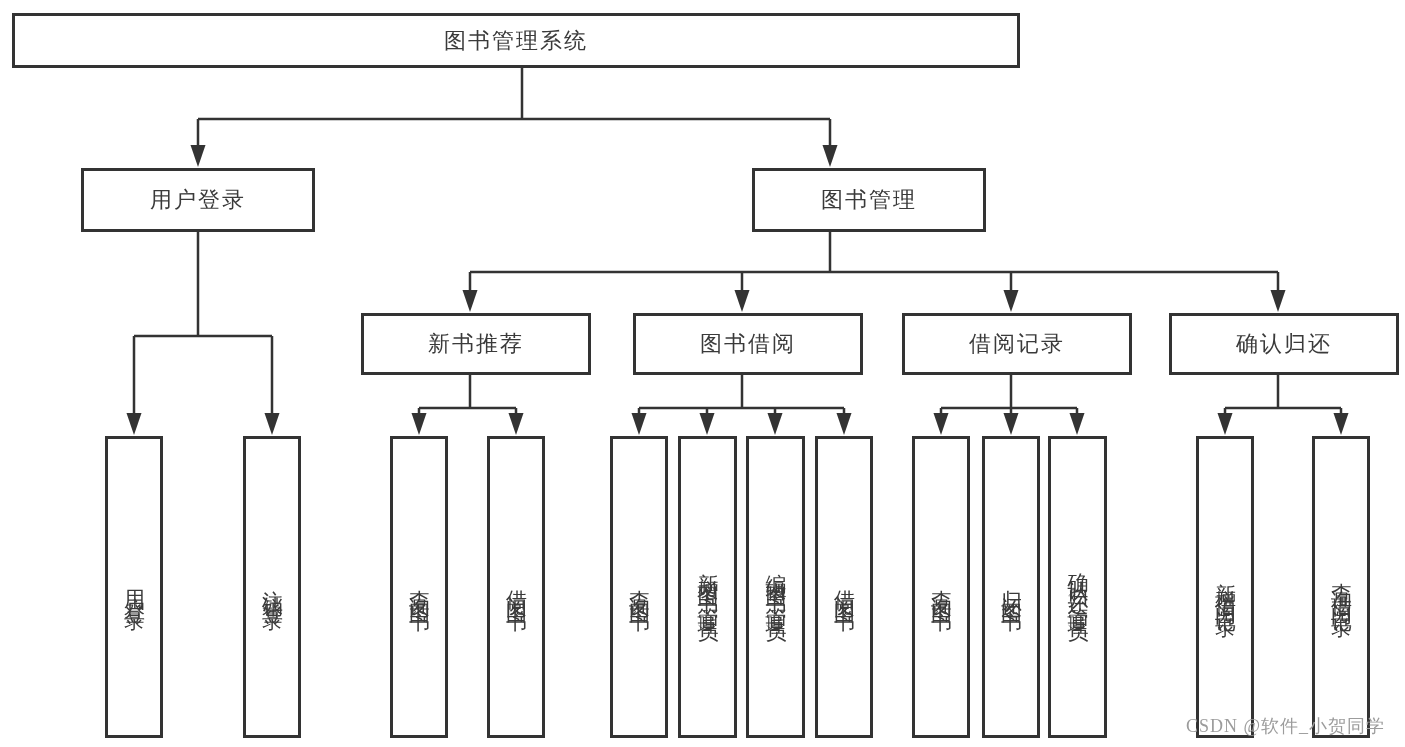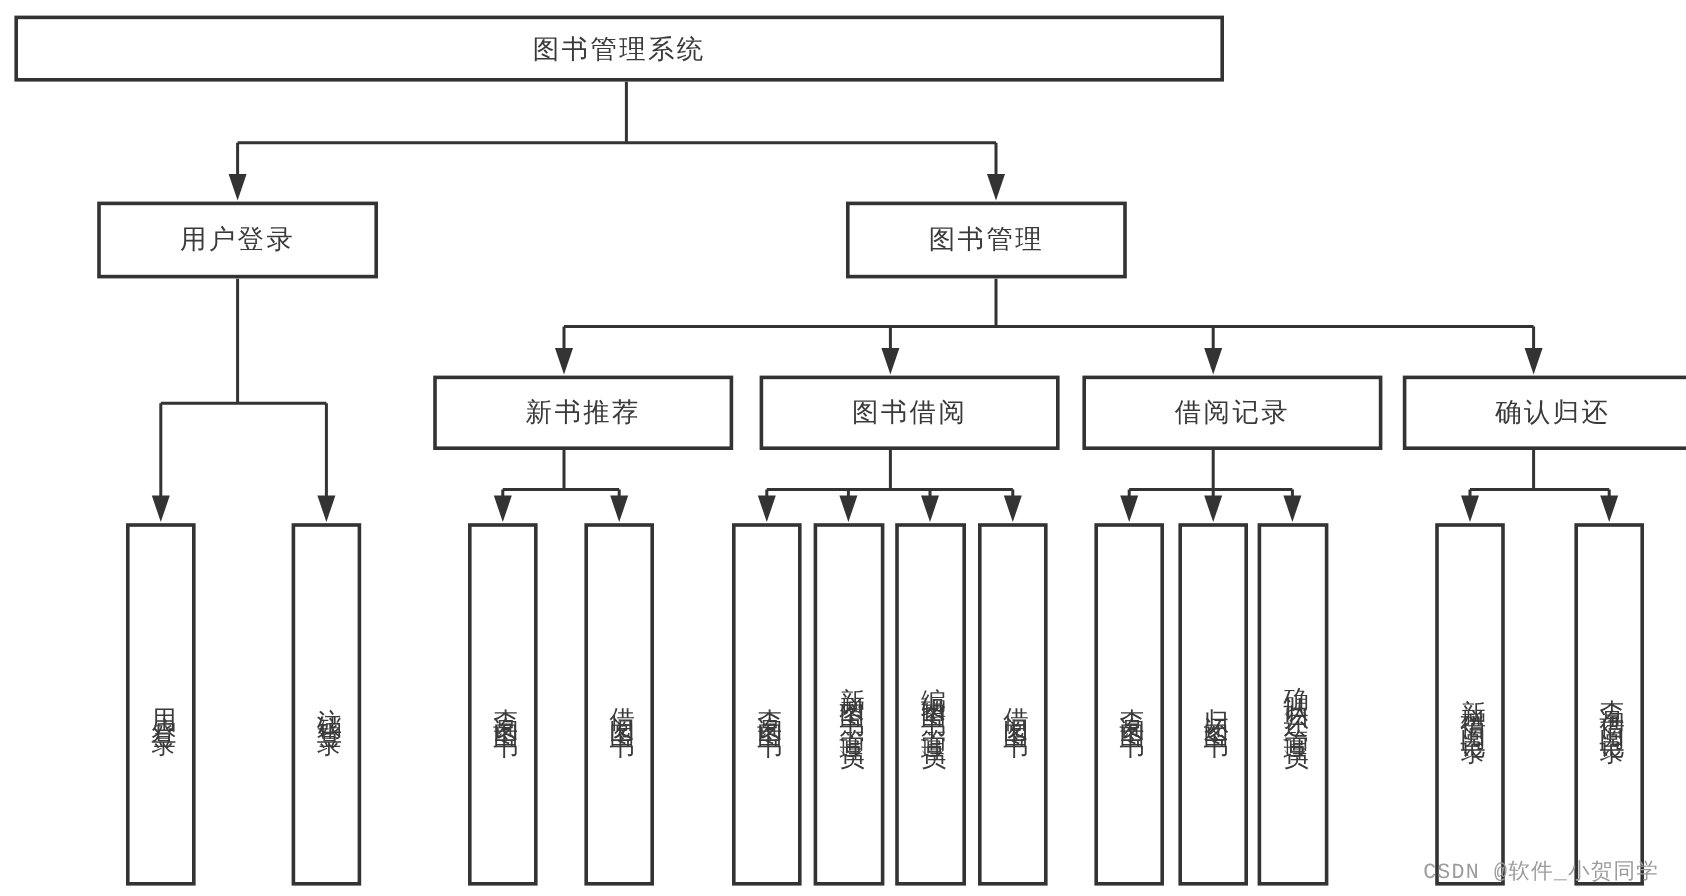--- a/index.html
+++ b/index.html
@@ -5,21 +5,21 @@
   :root{
     --line:#333333;
     --text:#3a3a3a;
     --wm:#9c9c9c;
   }
   html,body{margin:0;padding:0;background:#ffffff;}
   #stage{
     position:relative;
     width:1405px;height:747px;
     background:#ffffff;
-    font-family:Liberation Mono, monospace;
+    font-family:Liberation Serif, serif;
     overflow:hidden;
   }
   #wires{position:absolute;left:0;top:0;width:1405px;height:747px;}
   .box{
     position:absolute;
     box-sizing:border-box;
     border:3px solid var(--line);
     background:#ffffff;
     display:flex;
     align-items:center;
@@ -32,21 +32,21 @@
     white-space:nowrap;
   }
   .v-box{
     writing-mode:vertical-rl;
     font-size:21px;
     letter-spacing:7px;
     line-height:1;
   }
   .root-box{left:12px;top:13px;width:1008px;height:55px;}
   .lvl1{top:168px;width:234px;height:64px;}
-  .lvl2{top:313px;width:250px;height:62px;}
+  .lvl2{top:313px;width:230px;height:62px;}
   .leaf{top:436px;width:58px;height:302px;}
   .watermark{
     position:absolute;
     left:1186px;top:714px;
     font-size:18px;
     color:var(--wm);
     letter-spacing:1px;
     white-space:nowrap;
   }
 </style>
@@ -90,21 +90,21 @@
       <polygon points="1003.5,413 1018.5,413 1011,435"></polygon>
       <polygon points="1069.5,413 1084.5,413 1077,435"></polygon>
       <polygon points="1217.5,413 1232.5,413 1225,435"></polygon>
       <polygon points="1333.5,413 1348.5,413 1341,435"></polygon>
     </g>
   </svg>
 
   <div class="box h-box root-box">图书管理系统</div>
 
   <div class="box h-box lvl1" style="left:81px;">用户登录</div>
-  <div class="box h-box lvl1" style="left:705px;">图书管理</div>
+  <div class="box h-box lvl1" style="left:752px;">图书管理</div>
 
   <div class="box h-box lvl2" style="left:361px;">新书推荐</div>
   <div class="box h-box lvl2" style="left:633px;">图书借阅</div>
   <div class="box h-box lvl2" style="left:902px;">借阅记录</div>
   <div class="box h-box lvl2" style="left:1169px;">确认归还</div>
 
   <div class="box v-box leaf" style="left:105px;">用户登录</div>
   <div class="box v-box leaf" style="left:243px;">注销登录</div>
 
   <div class="box v-box leaf" style="left:390px;">查询图书</div>

